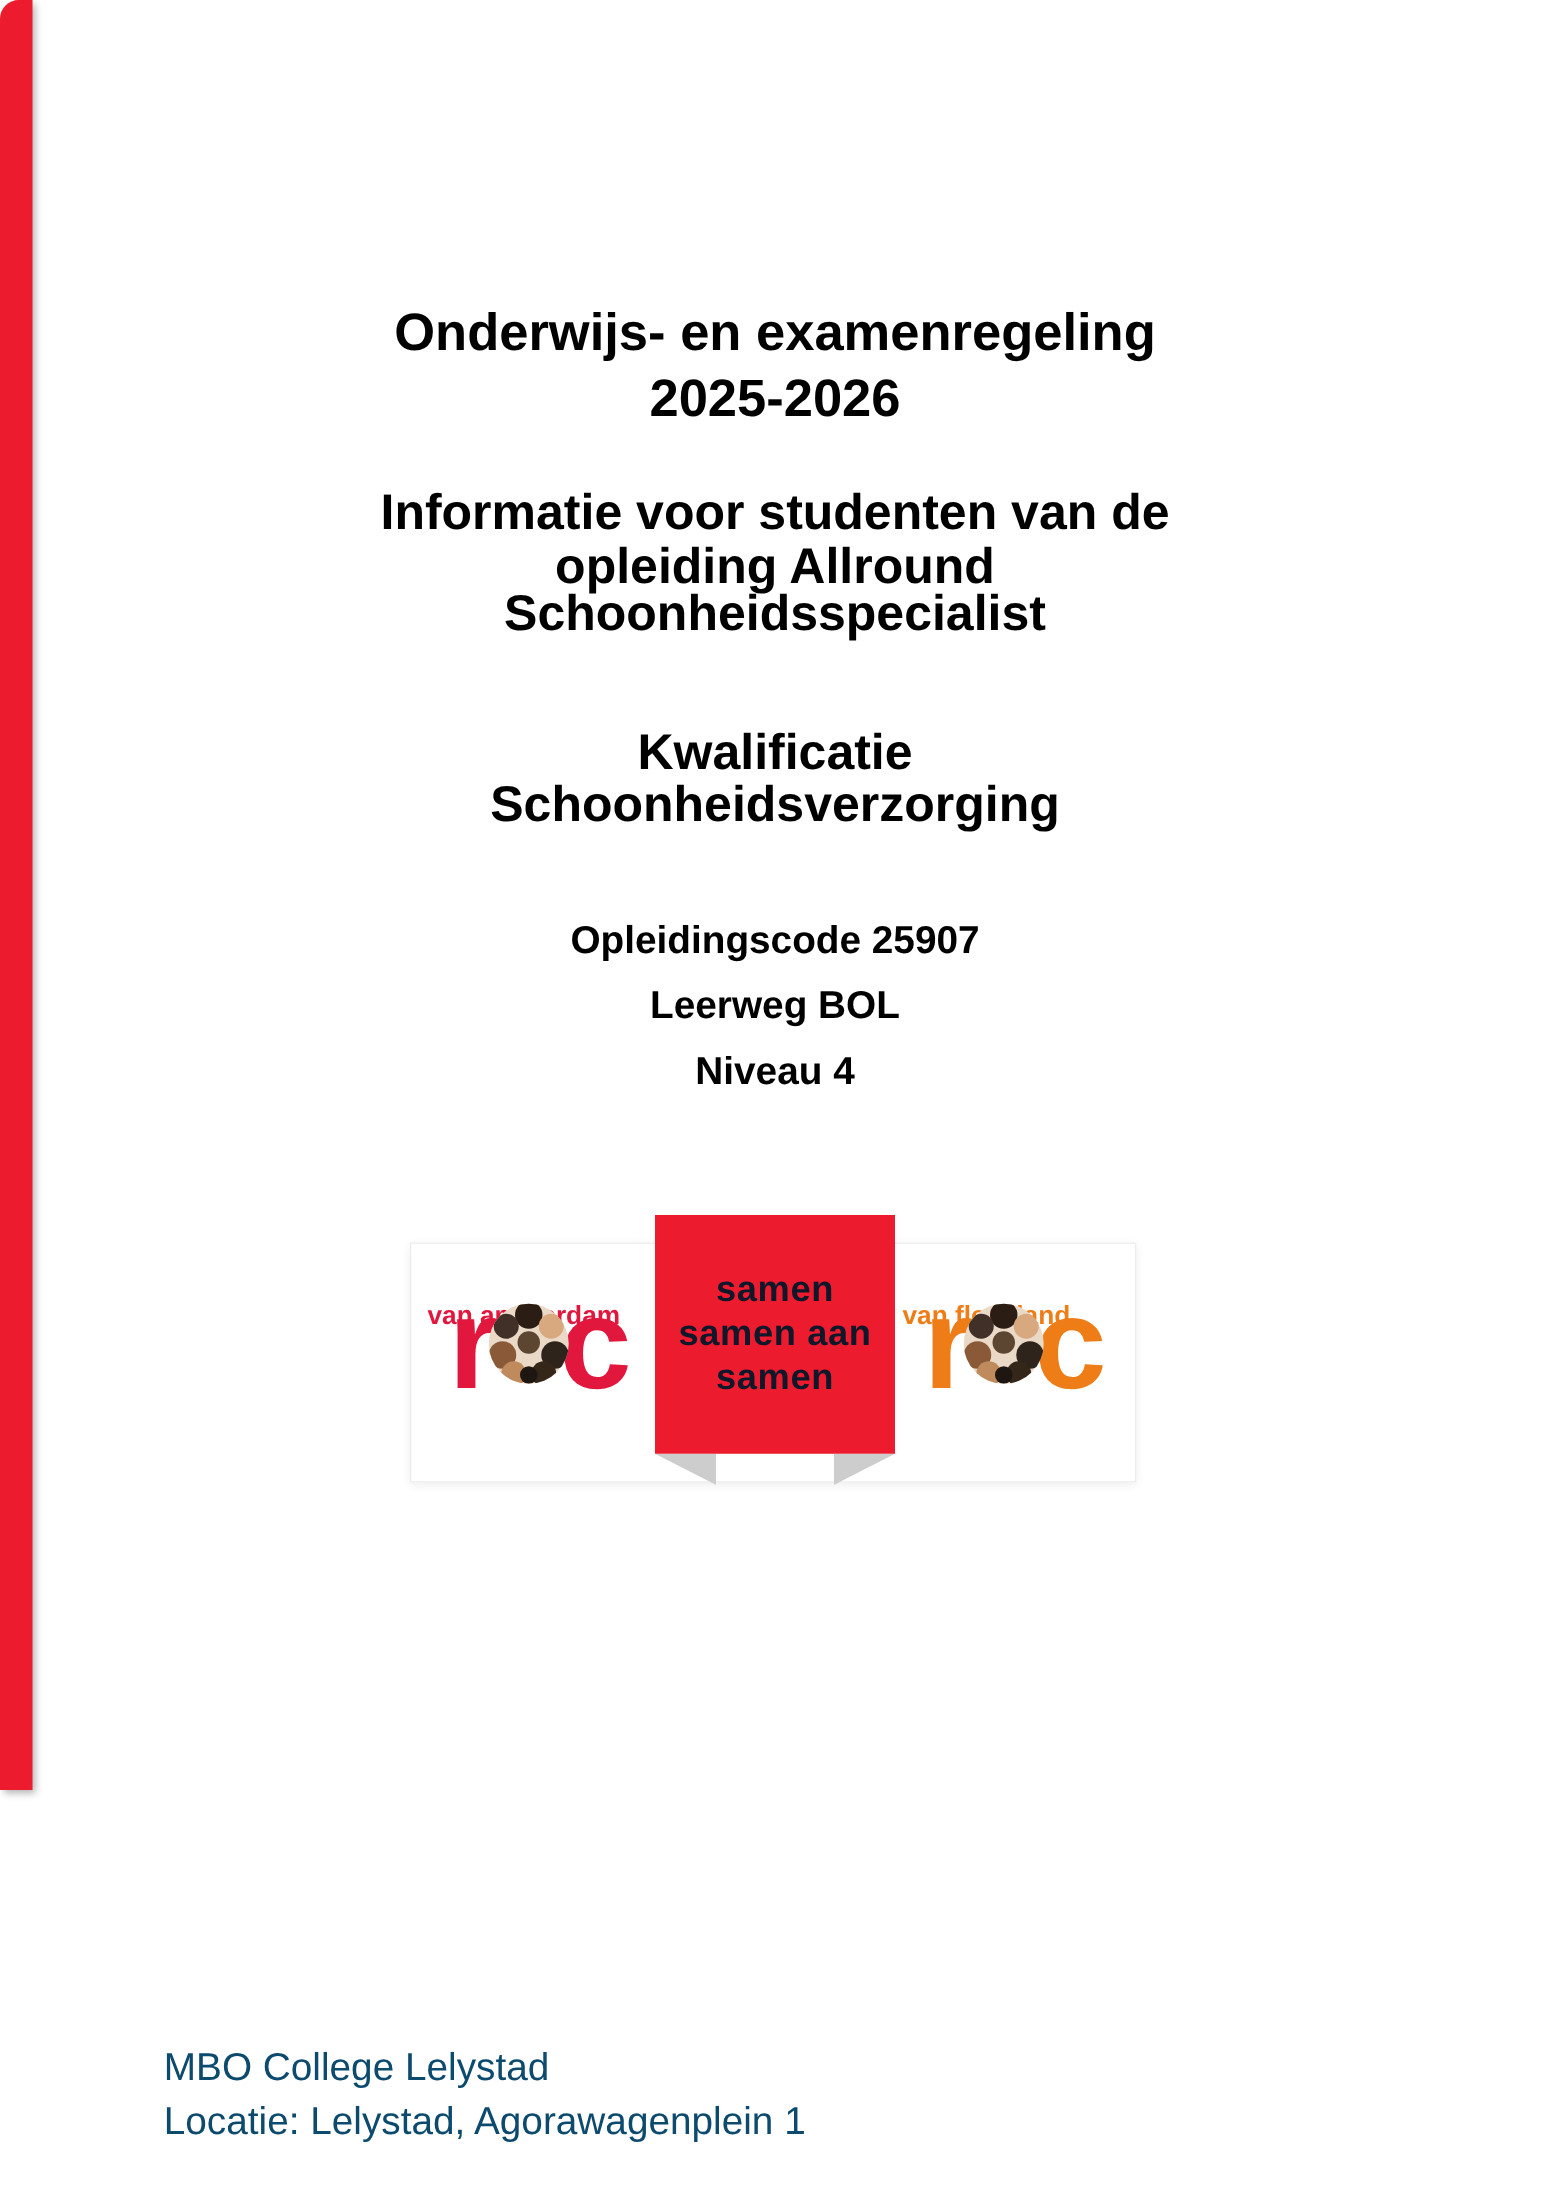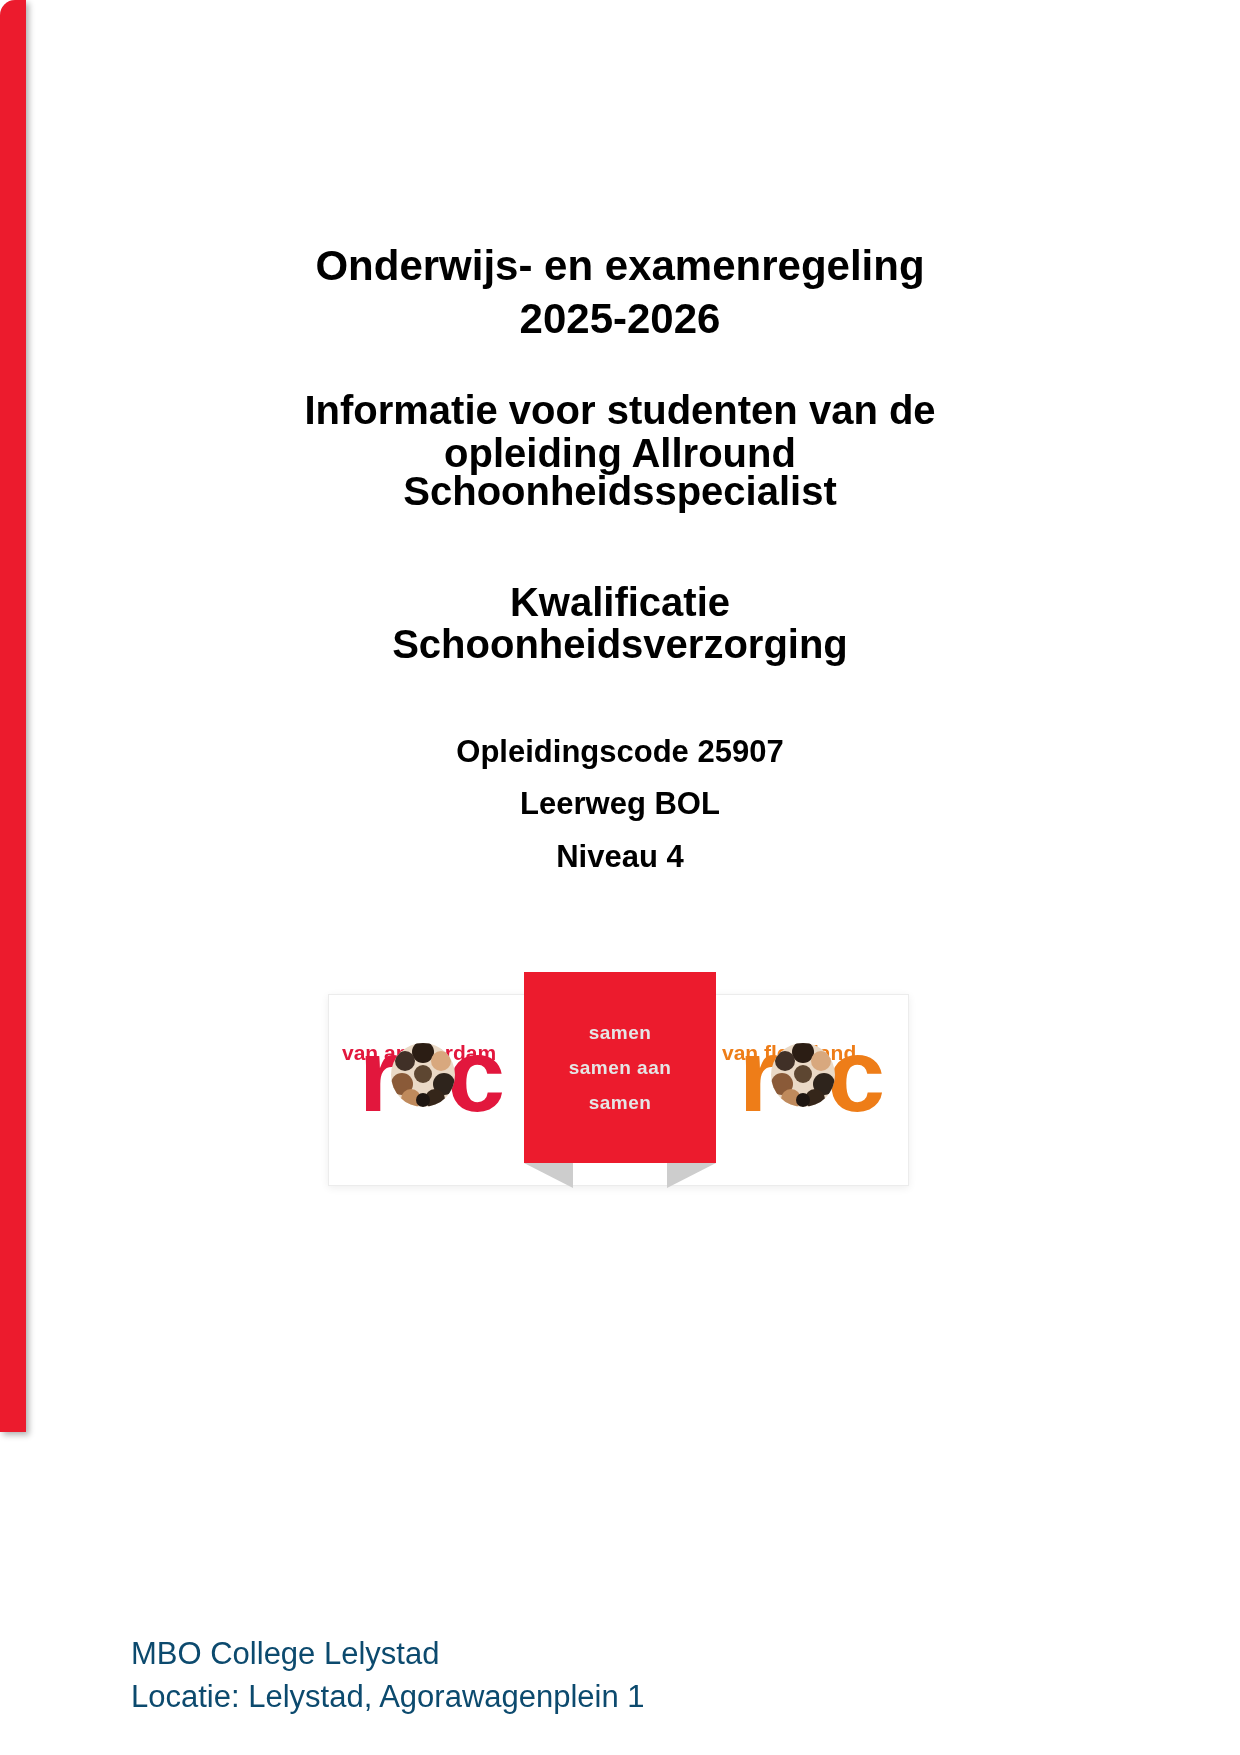--- a/index.html
+++ b/index.html
@@ -42,22 +42,22 @@
     box-shadow:0 2px 8px rgba(0,0,0,0.07);
     box-sizing:border-box;
   }
   
   .red-box{
     position:absolute;left:524px;top:972px;
     width:192px;height:191px;
     background:#ec1b2d;
     display:flex;flex-direction:column;
     align-items:center;justify-content:center;
-    color:#e5e5e5;font-weight:bold;
-    font-size:19px;line-height:35px;letter-spacing:0.5px;
+    color:#0f172a;font-weight:bold;
+    font-size:29px;line-height:35px;letter-spacing:0.5px;
     text-align:center;
   }
   .tail{position:absolute;top:1163px;width:49px;height:25px;background:#cdcdcd;}
   .tail-left{left:524px;clip-path:polygon(0 0,100% 0,100% 100%);}
   .tail-right{left:667px;clip-path:polygon(0 0,100% 0,0 100%);}
 
   
   .roclogo{
     position:absolute;top:1030px;width:180px;height:90px;
     display:flex;align-items:center;justify-content:center;

